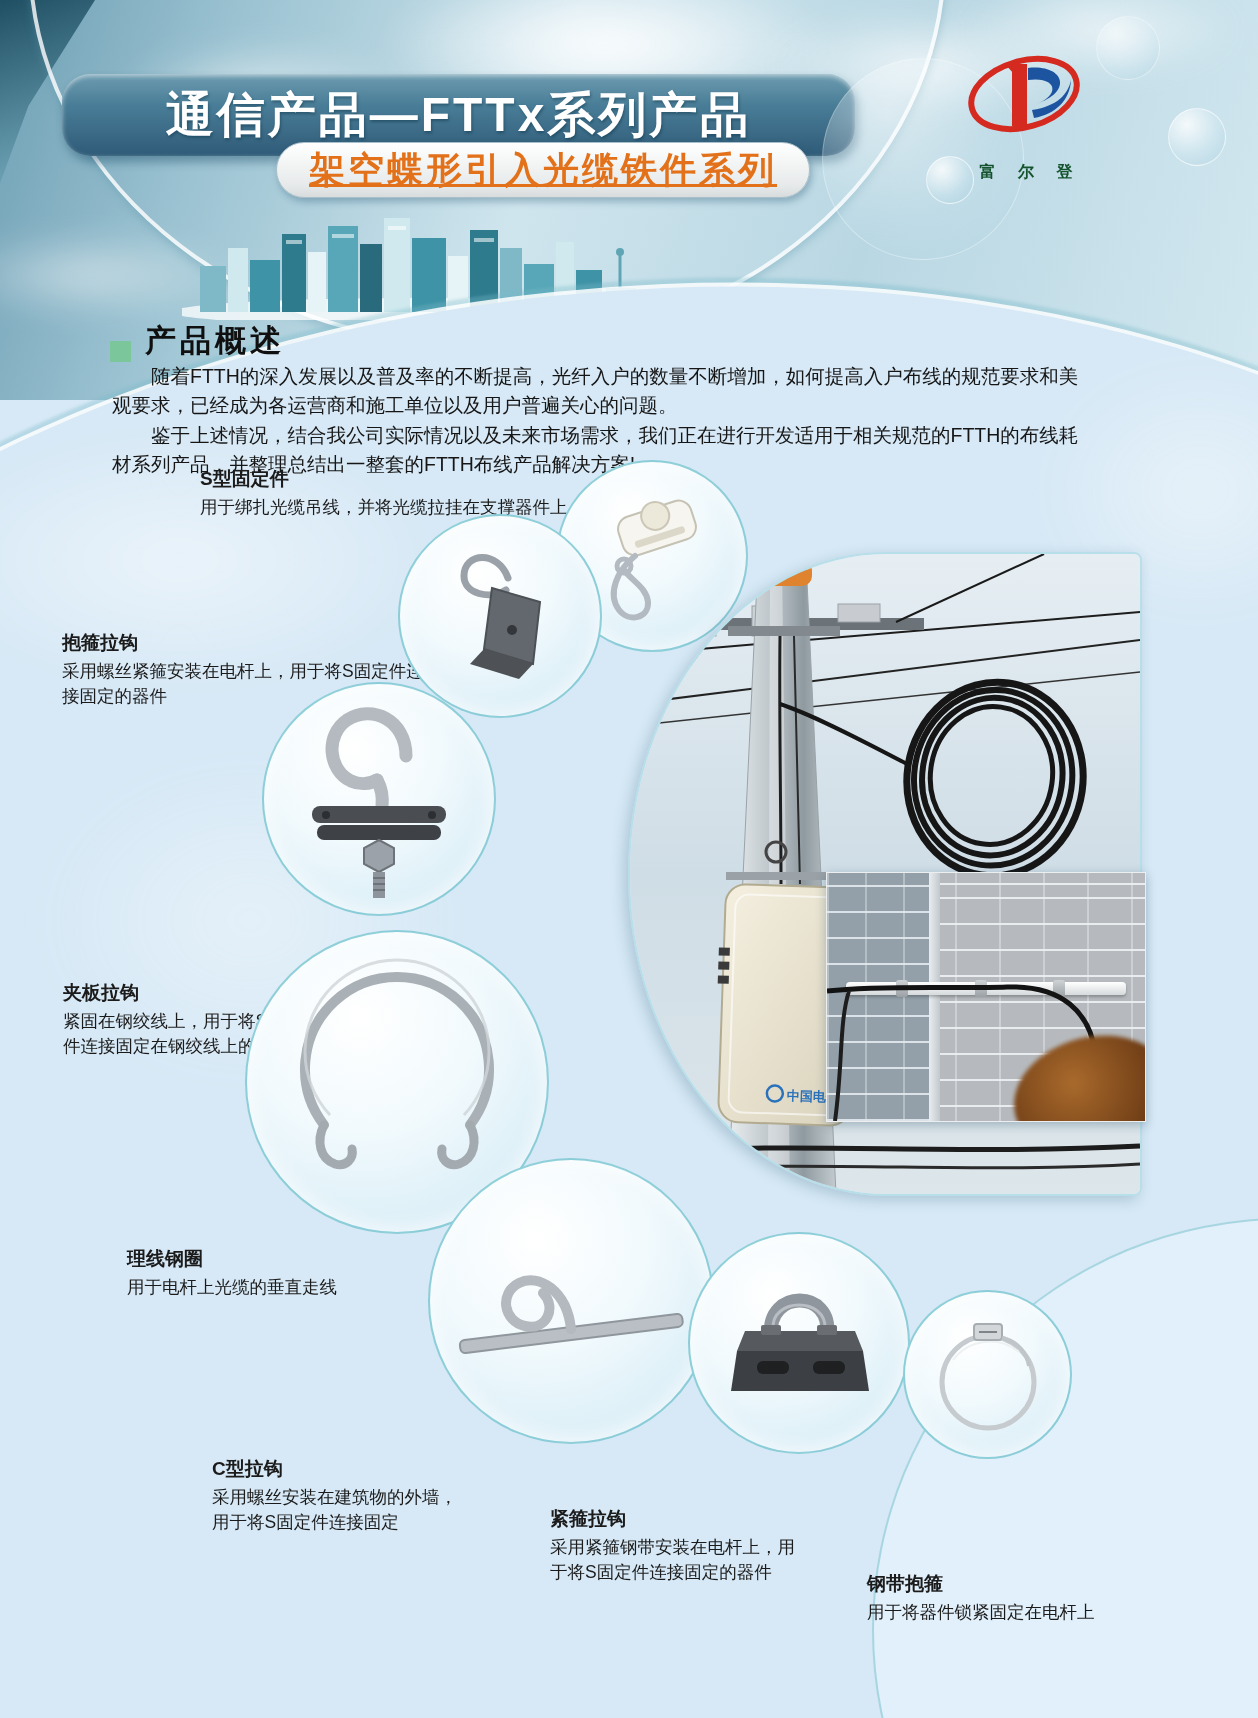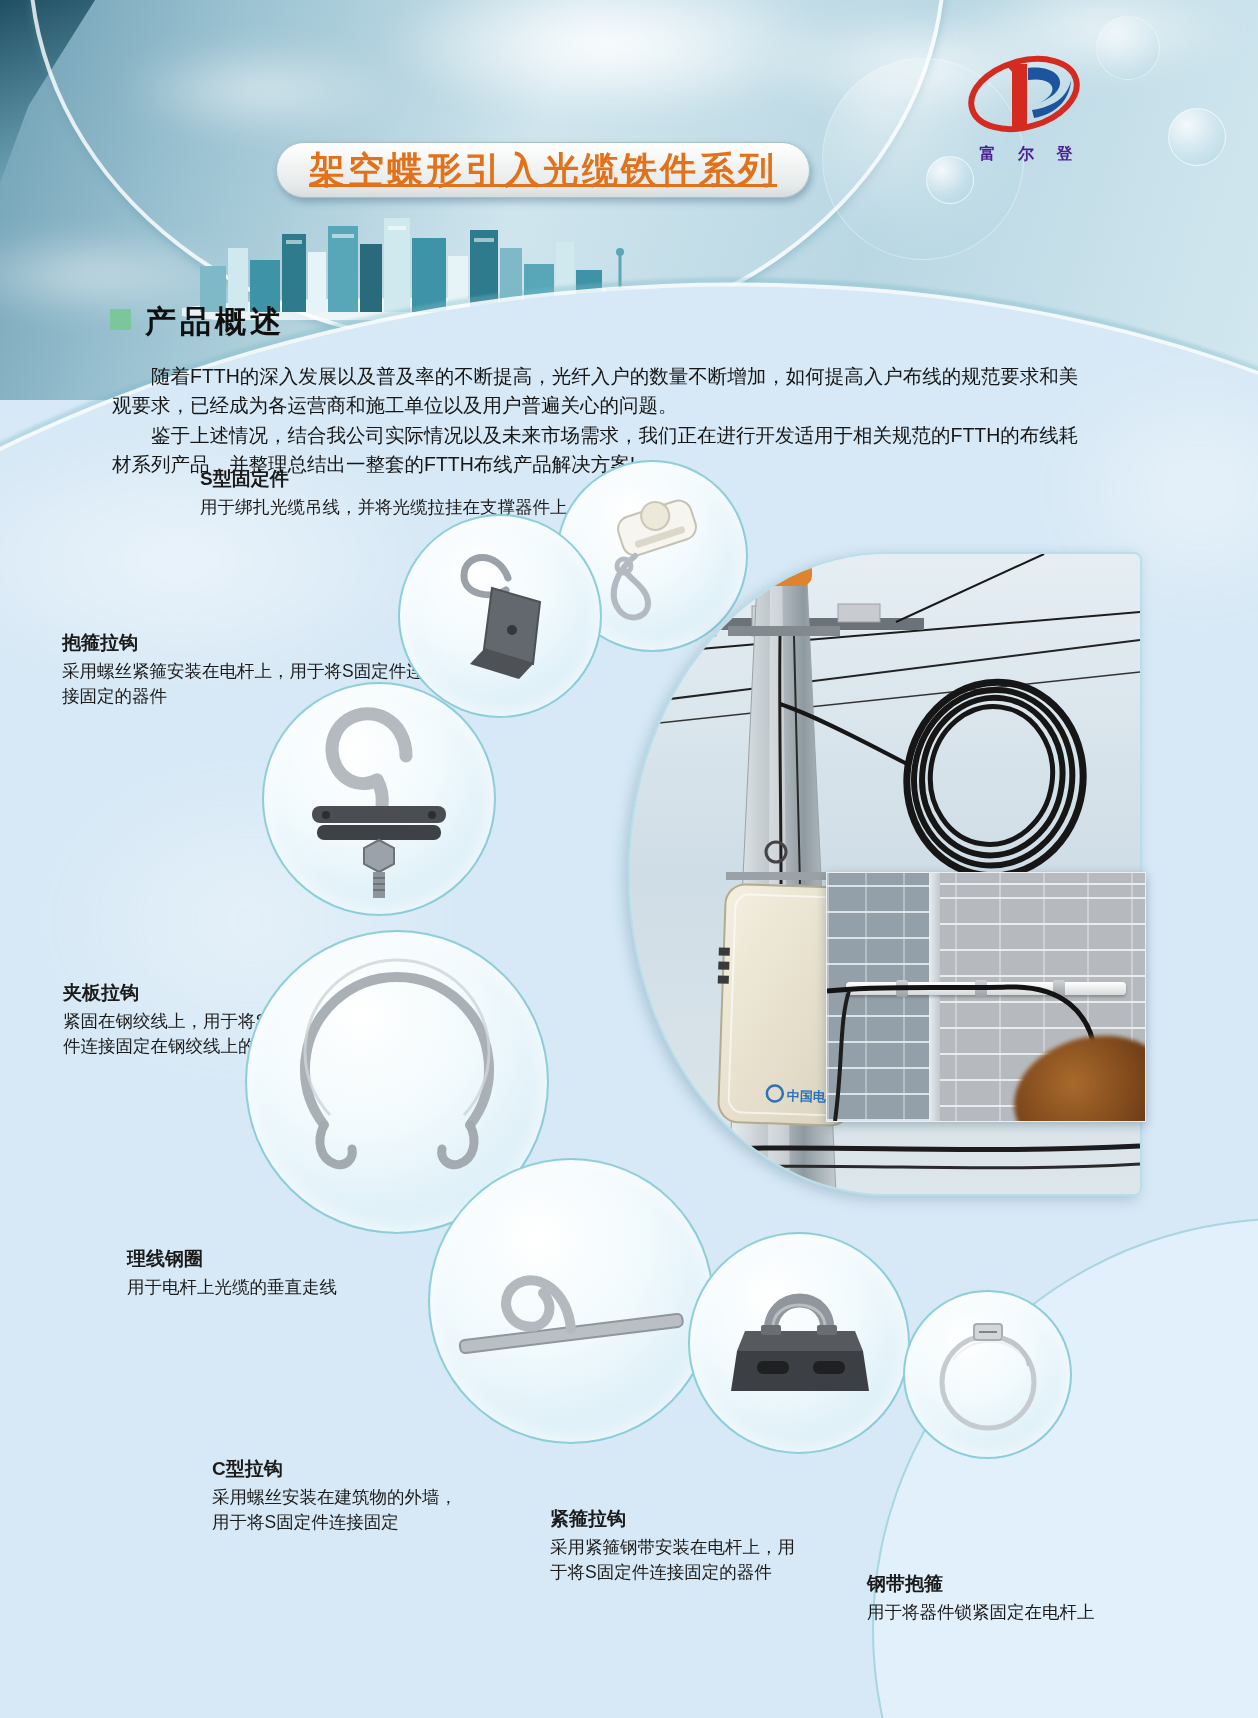--- a/index.html
+++ b/index.html
@@ -30,24 +30,24 @@
         display:flex;align-items:center;justify-content:center;}
   .title-banner span{color:#fff;font-size:48px;font-weight:700;letter-spacing:3px;
         text-shadow:1px 2px 3px rgba(0,40,60,.4);}
   .sub-banner{position:absolute;left:276px;top:142px;width:532px;height:54px;border-radius:28px;
         background:linear-gradient(180deg,#ffffff,#e6e9ea 80%,#d8dcdd);
         border:1px solid #a9c0ca;box-shadow:2px 4px 7px rgba(15,65,95,.3);
         display:flex;align-items:center;justify-content:center;}
   .sub-banner span{color:#e2711a;font-size:36px;font-weight:700;letter-spacing:3px;
         font-family:"Liberation Serif","DejaVu Serif",serif;text-decoration:underline;}
   .logo{position:absolute;left:946px;top:52px;width:160px;text-align:center;}
-  .logo-text{margin-top:2px;color:#4c1d95;font-size:16px;font-weight:700;letter-spacing:9px;text-indent:9px;}
-
-  
-  .section-head{position:absolute;left:110px;top:301px;display:flex;align-items:flex-start;}
+  .logo-text{margin-top:20px;color:#14532d;font-size:16px;font-weight:700;letter-spacing:9px;text-indent:9px;}
+
+  
+  .section-head{position:absolute;left:110px;top:320px;display:flex;align-items:flex-end;}
   .bullet{width:21px;height:21px;margin-top:8px;background:#7cc69b;}
   .section-head h2{margin:0 0 0 14px;font-family:"Liberation Serif","DejaVu Serif",serif;
         font-size:31px;font-weight:700;letter-spacing:4px;color:#101010;}
   .overview{position:absolute;left:112px;top:362px;width:978px;}
   .overview p{margin:0;text-indent:2em;font-size:19.5px;line-height:1.5;font-weight:500;color:#161616;}
 
   
   .pcircle{position:absolute;border-radius:50%;border:2px solid rgba(118,196,208,.8);
         background:radial-gradient(circle at 38% 28%,#ffffff 0%,#f2fafd 40%,#def0f8 72%,#d2e7f4 100%);
         box-shadow:inset 0 0 22px rgba(255,255,255,.9);
@@ -125,20 +125,23 @@
     </g>
   </svg>
 
   <div class="curve-mask"></div>
 
   <div class="bodycloud" style="left:-80px;top:430px;width:520px;height:260px;"></div>
   <div class="bodycloud" style="left:40px;top:760px;width:420px;height:320px;opacity:.7;"></div>
   <div class="bodycloud" style="left:1040px;top:360px;width:320px;height:260px;opacity:.8;"></div>
   <div class="corner-circle"></div>
 
+  <div class="title-banner">
+    <span>通信产品—FTTx系列产品</span>
+  </div>
   <div class="sub-banner">
     <span>架空蝶形引入光缆铁件系列</span>
   </div>
 
   <div class="bubble" style="left:822px;top:58px;width:200px;height:200px;opacity:.55;"></div>
   <div class="bubble" style="left:926px;top:156px;width:46px;height:46px;"></div>
   <div class="bubble" style="left:1168px;top:108px;width:56px;height:56px;"></div>
   <div class="bubble" style="left:1096px;top:16px;width:62px;height:62px;opacity:.6;"></div>
 
   <div class="logo">

